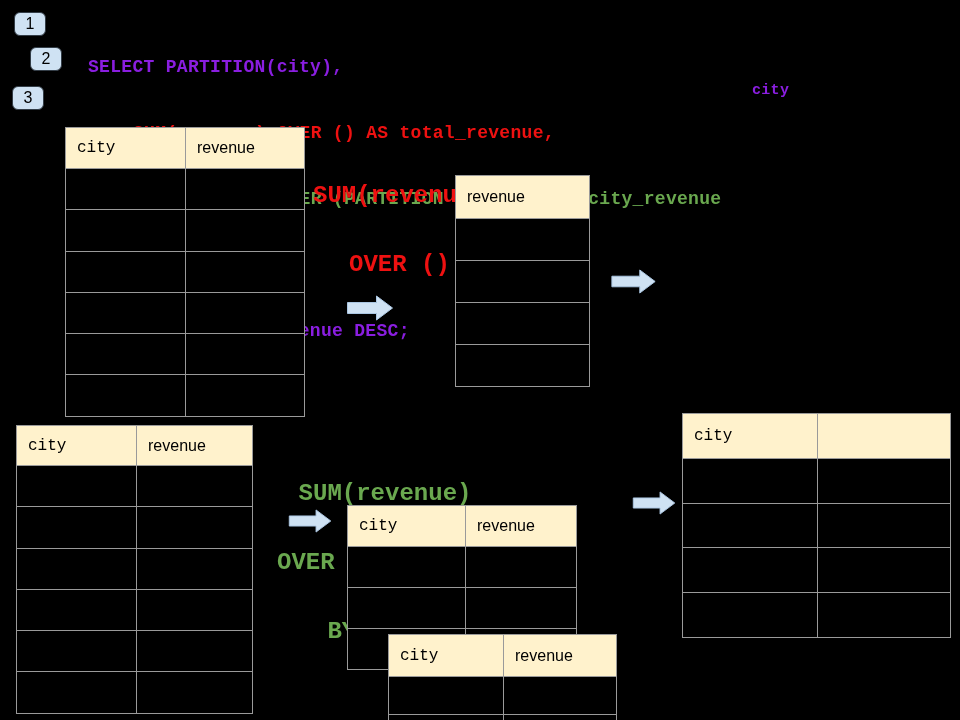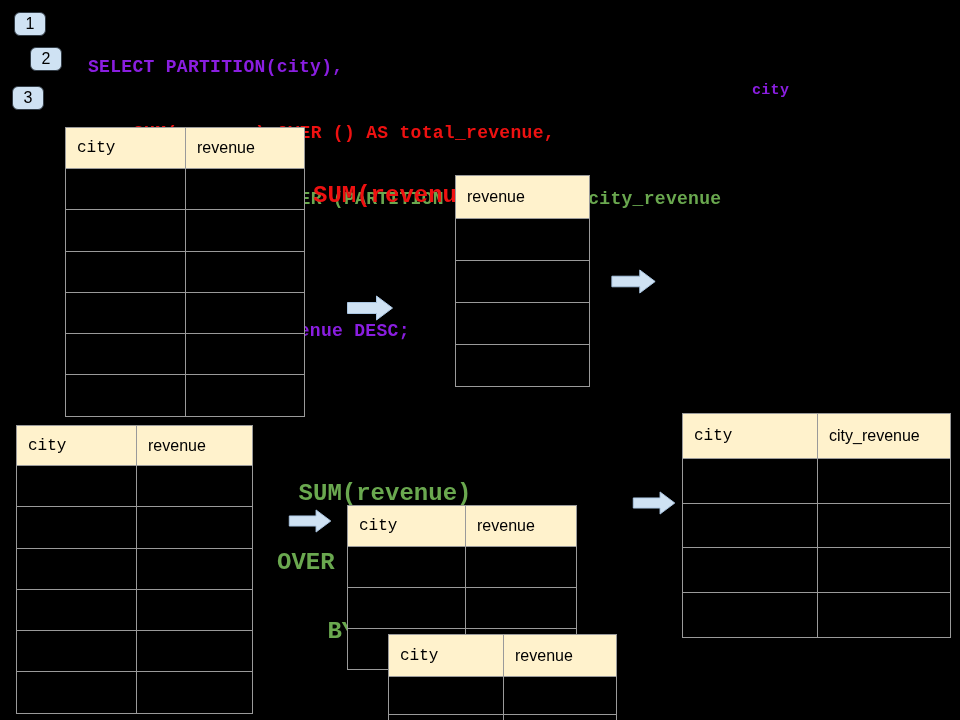--- a/index.html
+++ b/index.html
@@ -85,20 +85,21 @@
   <div class="sql-line c-purple ind2">FROM rides</div>
   <div class="sql-line c-purple ind2">ORDER by city_revenue DESC;</div>
 </div>
 
 <div class="abs mono side-note c-purple">
   <div>city</div>
 </div>
 
 <div class="abs mono annot c-red" style="left:313px;top:138px;">
   <div>SUM(revenue)</div>
+  <div>OVER ()</div>
 </div>
 
 <div class="abs mono annot c-green" style="left:277px;top:436px;">
   <div>SUM(revenue)</div>
   <div>OVER (PARTITION</div>
   <div>BY city)</div>
 </div>
 
 <div id="t1" class="abs tbl two">
   <div class="hdr">
@@ -210,21 +211,20 @@
     </div>
     <div class="trow">
       <div class="tcell c0"></div>
       <div class="tcell c1"></div>
     </div>
   </div>
 
 <div id="t6" class="abs tbl two">
   <div class="hdr">
     <div class="hcell c0">city</div>
-    <div class="hcell c1">city_revenue</div>
   </div>
 <div class="trow">
       <div class="tcell c0"></div>
       <div class="tcell c1"></div>
     </div>
     <div class="trow">
       <div class="tcell c0"></div>
       <div class="tcell c1"></div>
     </div>
     <div class="trow">

